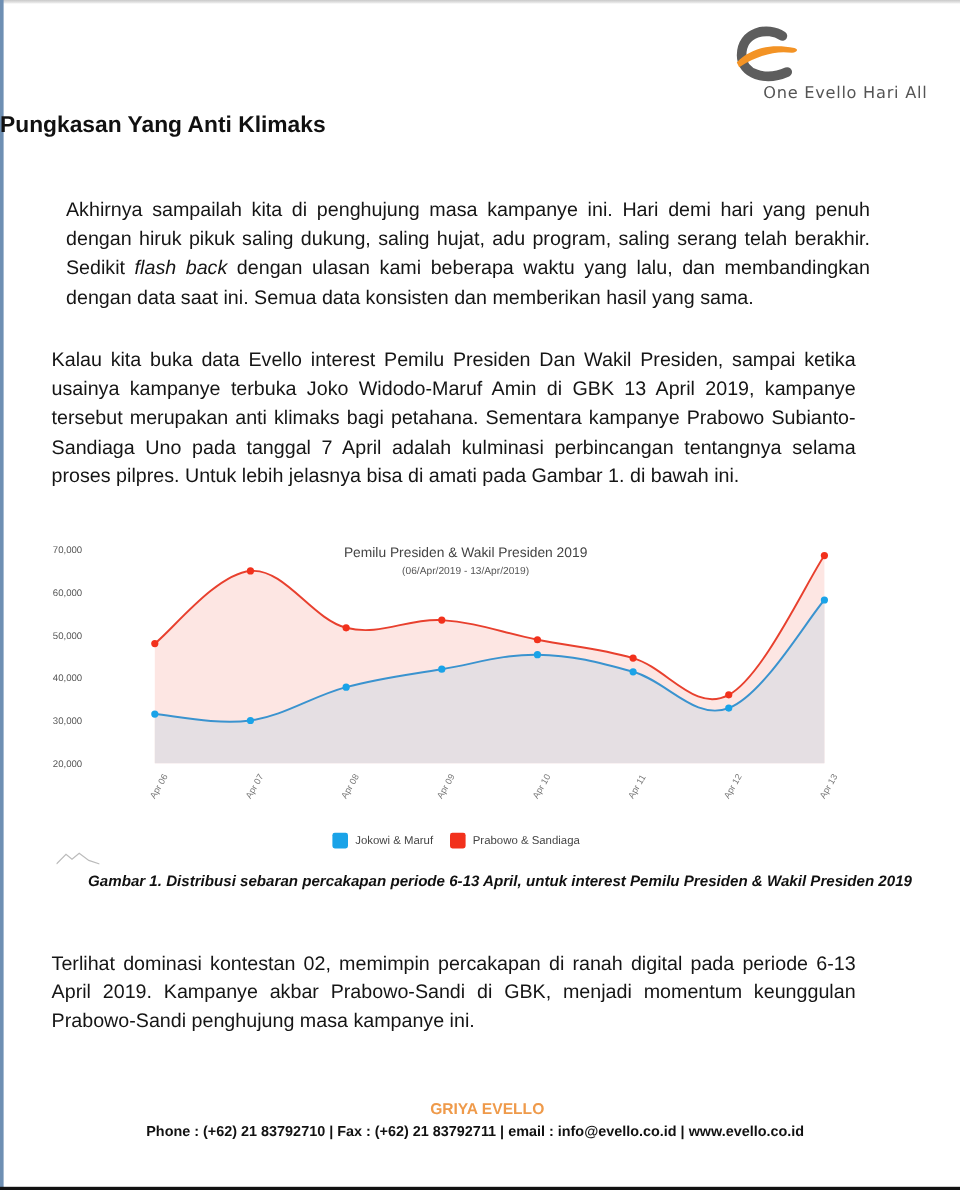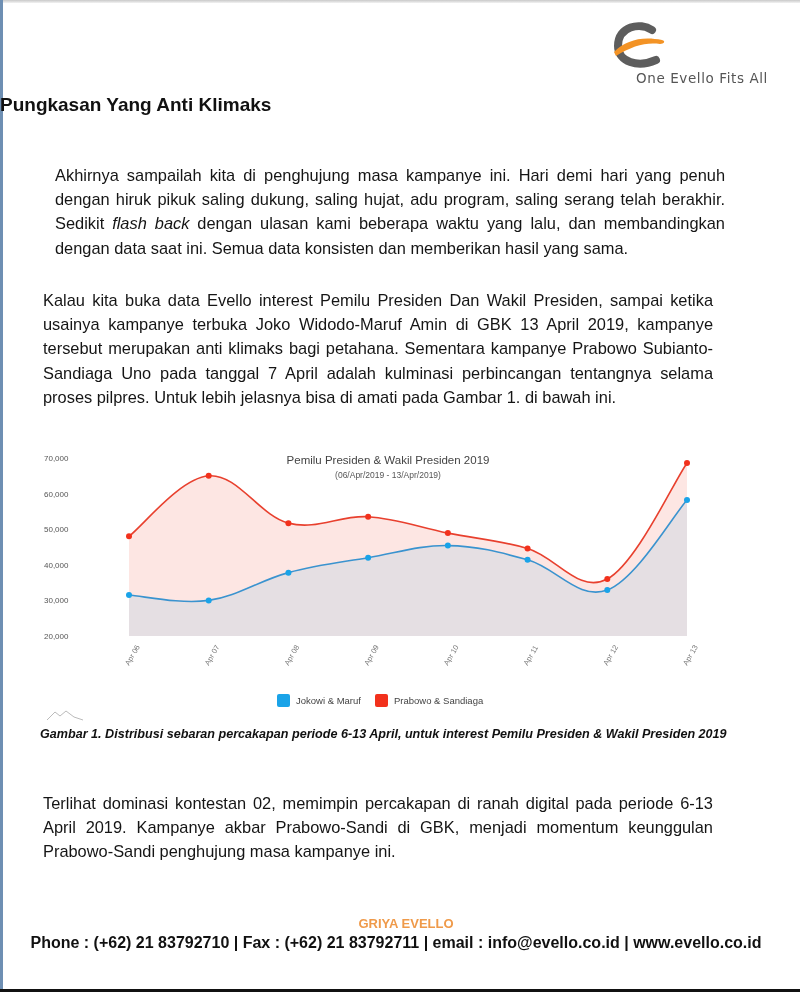--- a/index.html
+++ b/index.html
@@ -35,41 +35,41 @@
   .chart-title { font-size: 11.5px; fill: #444; font-family: "Liberation Sans", sans-serif; }
   .chart-subtitle { font-size: 8.5px; fill: #555; font-family: "Liberation Sans", sans-serif; }
 
   .legend { position: absolute; left: 277px; top: 694px; display: flex; align-items: center; gap: 6px;
     font-size: 9.5px; color: #444; }
   .legend-item { display: flex; align-items: center; gap: 6px; margin-right: 8px; }
   .legend-swatch { width: 13px; height: 13px; border-radius: 2px; display: inline-block; }
 
   .mini-icon { position: absolute; left: 47px; top: 709px; }
 
-  .caption { position: absolute; left: 40px; width: 720px; top: 726px; text-align: left;
+  .caption { position: absolute; left: 40px; width: 720px; top: 726px; text-align: right;
     font-weight: bold; font-style: italic; font-size: 12.6px; line-height: 17px; color: #111; }
 
   .footer { position: absolute; left: 0; width: 800px; top: 915px; text-align: center; padding-left: 12px; }
   .footer-company { font-weight: bold; font-size: 13px; color: #ef9a4a; line-height: 18px; }
   .footer-address { font-weight: bold; font-size: 12px; color: #111; line-height: 18px; margin-top: 1px; }
-  .footer-contact { font-weight: bold; font-size: 16px; color: #111; line-height: 18px; margin-top: 1px; padding-right: 20px; }
+  .footer-contact { font-weight: bold; font-size: 12px; color: #111; line-height: 18px; margin-top: 1px; padding-right: 20px; }
 </style>
 </head>
 <body>
 
 <div class="page-top-edge"></div>
 <div class="page-left-edge"></div>
 <div class="page-bottom-edge"></div>
 
 <div class="logo">
   <svg class="logo-swoosh" width="60" height="56" viewBox="0 0 60 56">
     <path d="M40 12 C28 4, 6 8, 6 28 C6 44, 26 50, 44 42" fill="none" stroke="#5d5d5d" stroke-width="8" stroke-linecap="round"></path>
     <path d="M2 34 C14 22, 30 18, 50 22 C54 23, 52 26, 48 26 C34 24, 20 28, 4 38 Z" fill="#f39325"></path>
   </svg>
-  <div class="logo-tagline">One Evello Fits All</div>
+  <div class="logo-tagline">One Evello Hari All</div>
 </div>
 
 <h1 class="doc-title">Pungkasan Yang Anti Klimaks</h1>
 
 <p class="para p1"><span>Akhirnya sampailah kita di penghujung masa kampanye ini. Hari demi hari yang penuh dengan hiruk pikuk saling dukung, saling hujat, adu program, saling serang telah berakhir. Sedikit </span><em>flash back</em><span> dengan ulasan kami beberapa waktu yang lalu, dan membandingkan dengan data saat ini. Semua data konsisten dan memberikan hasil yang sama.</span></p>
 
 <p class="para p2">Kalau kita buka data Evello interest Pemilu Presiden Dan Wakil Presiden, sampai ketika usainya kampanye terbuka Joko Widodo-Maruf Amin di GBK 13 April 2019, kampanye tersebut merupakan anti klimaks bagi petahana. Sementara kampanye Prabowo Subianto-Sandiaga Uno pada tanggal 7 April adalah kulminasi perbincangan tentangnya selama proses pilpres. Untuk lebih jelasnya bisa di amati pada Gambar 1. di bawah ini.</p>
 
 <div class="chart-wrap">
   <svg class="chart-svg" id="chart-svg" width="720" height="250" viewBox="0 0 720 250">

